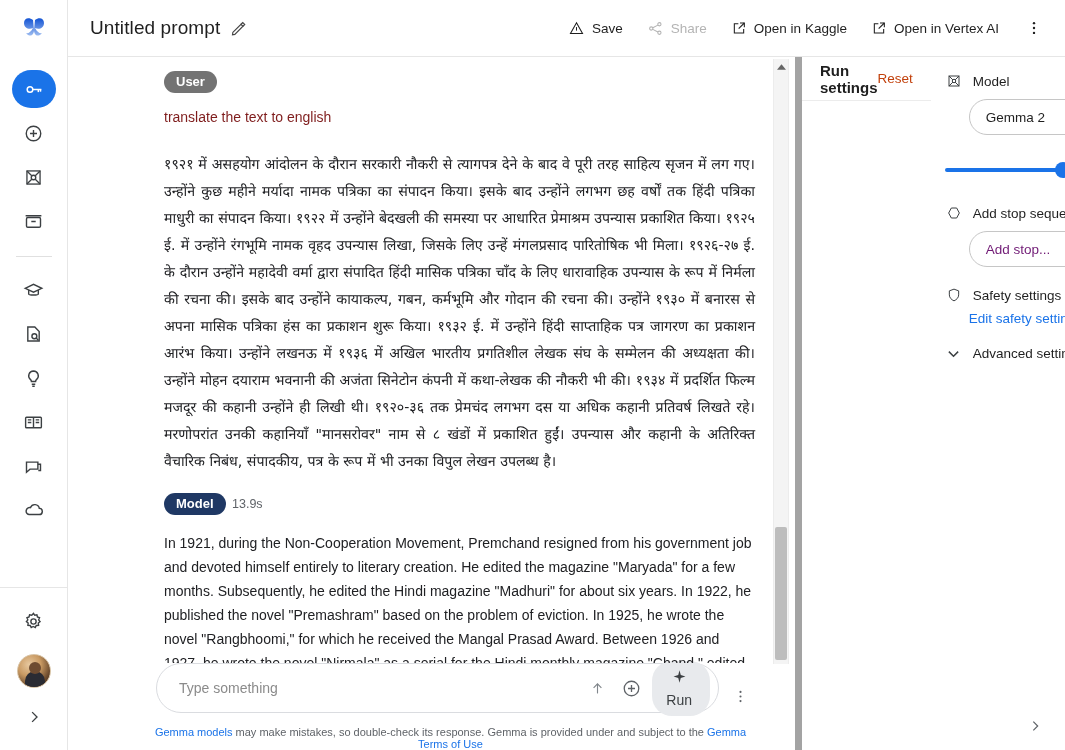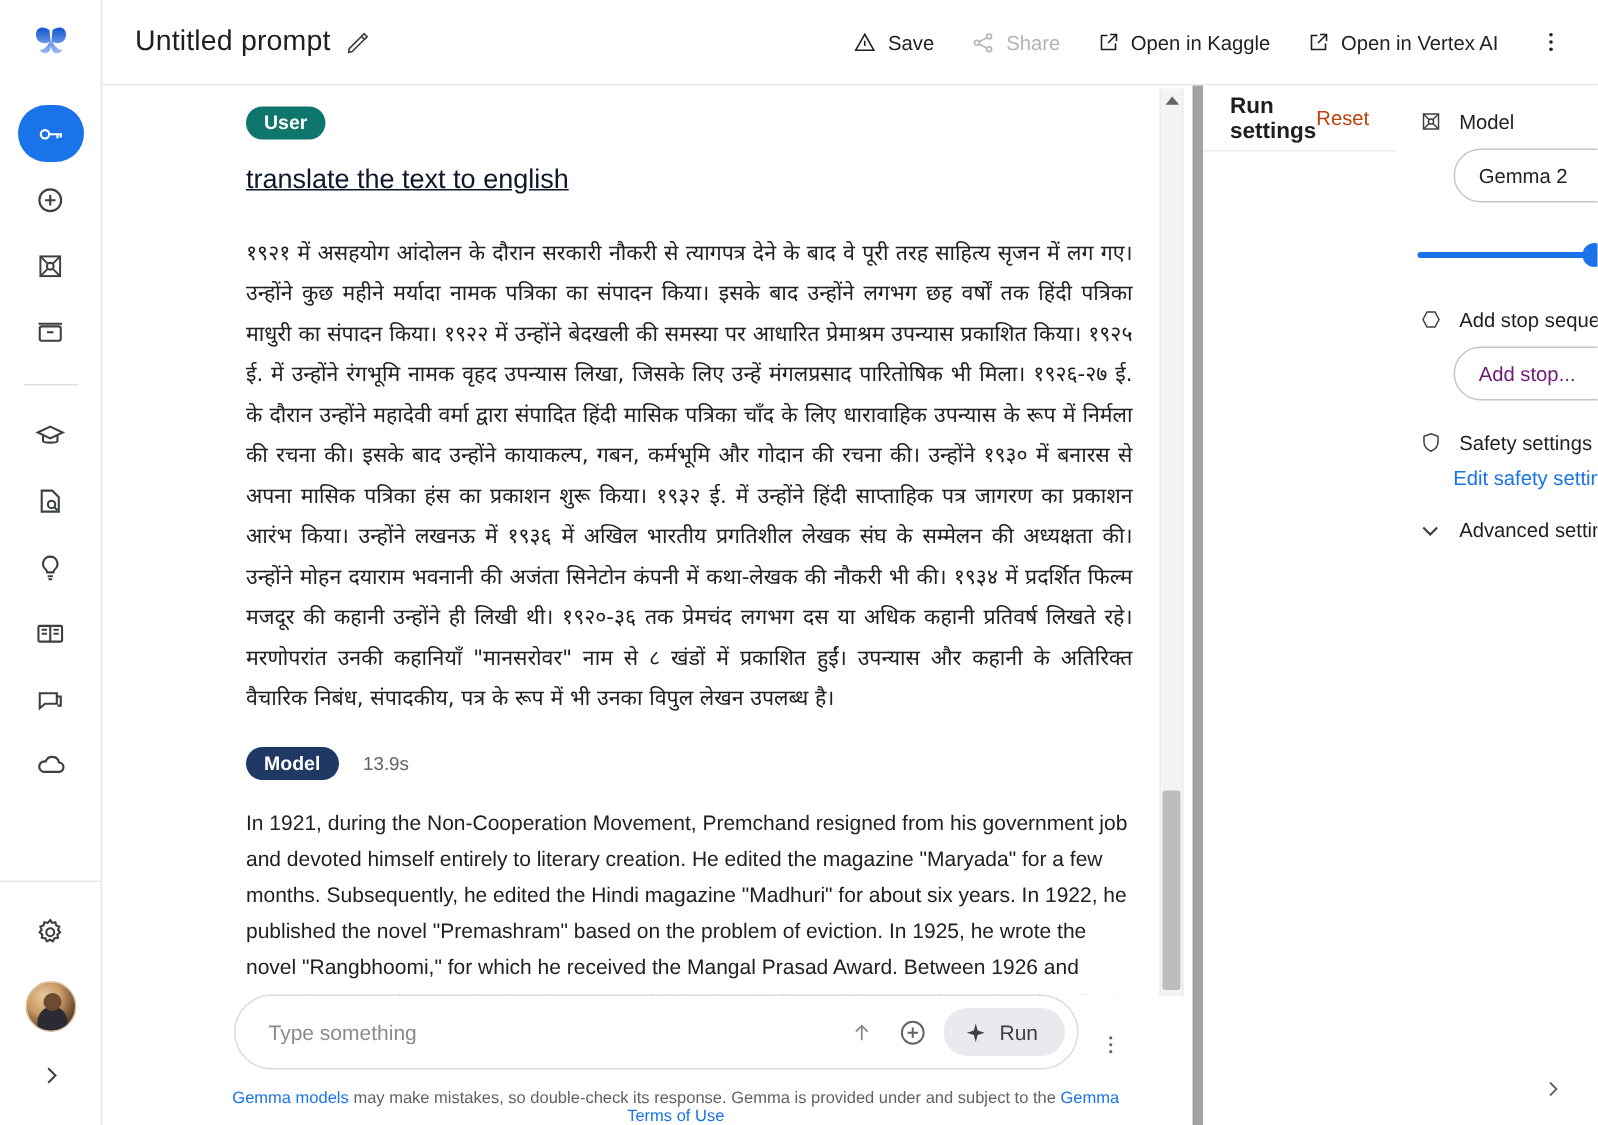--- a/index.html
+++ b/index.html
@@ -75,24 +75,24 @@
   .convo-wrap { flex: 1 1 auto; display: flex; flex-direction: column; min-width: 0; position: relative; }
   .convo {
     flex: 1 1 auto; overflow: hidden; position: relative;
     padding: 14px 40px 0 96px;
   }
   .turn { margin-bottom: 2px; }
   .badge {
     display: inline-block; border-radius: 14px; color: #fff;
     font-size: 13px; font-weight: bold; padding: 4px 12px 5px 12px; line-height: 1;
   }
-  .badge.user { background: #0f766e; }
+  .badge.user { background: #737373; }
   .badge.model { background: #1f3864; }
-  .lat { font-size: 12.5px; color: #5f6368; margin-left: 12px; }
-  .prompt-line { font-size: 18px; color: #0f172a; margin: 16px 0 26px 0; text-decoration: underline; }
+  .lat { font-size: 12.5px; color: #5f6368; margin-left: 2px; }
+  .prompt-line { font-size: 14px; color: #7f1d1d; margin: 16px 0 26px 0; }
   .hindi {
     font-family: "DejaVu Sans", sans-serif;
     font-size: 14.2px; line-height: 27px; color: #202124;
     text-align: justify; text-justify: inter-word;
   }
   .answer {
     font-size: 14px; line-height: 24px; color: #202124; margin-top: 16px;
   }
   .badge-row { margin-top: 6px; }
 
@@ -119,21 +119,21 @@
   .composer input {
     flex: 1 1 auto; border: none; outline: none; font-size: 14px;
     color: #1f1f1f; background: transparent; font-family: inherit;
   }
   .composer input::placeholder { color: #8b8b8b; }
   .c-icon { width: 34px; height: 34px; display:flex; align-items:center; justify-content:center;
             border-radius: 50%; cursor: pointer; color: #5f6368; }
   .run-btn {
     display: flex; align-items: center; gap: 8px; background: #e8eaed;
     border-radius: 20px; padding: 8px 18px 8px 14px; margin-left: 4px;
-    font-size: 14px; color: #3c4043; cursor: pointer;
+    font-size: 14px; color: #3c4043; cursor: pointer; flex-direction: column;
   }
   .composer-row { display: flex; align-items: flex-end; }
   .composer-row .composer { flex: 1 1 auto; }
   .dots-right { width: 30px; height: 34px; display:flex; align-items:center; justify-content:center;
                 cursor:pointer; margin-left: 6px; }
   .footnote {
     font-size: 11px; color: #5f6368; text-align: center;
     padding: 13px 0 0 0; margin-left: -10px;
   }
   .footnote a { color: #1a73e8; text-decoration: none; }

